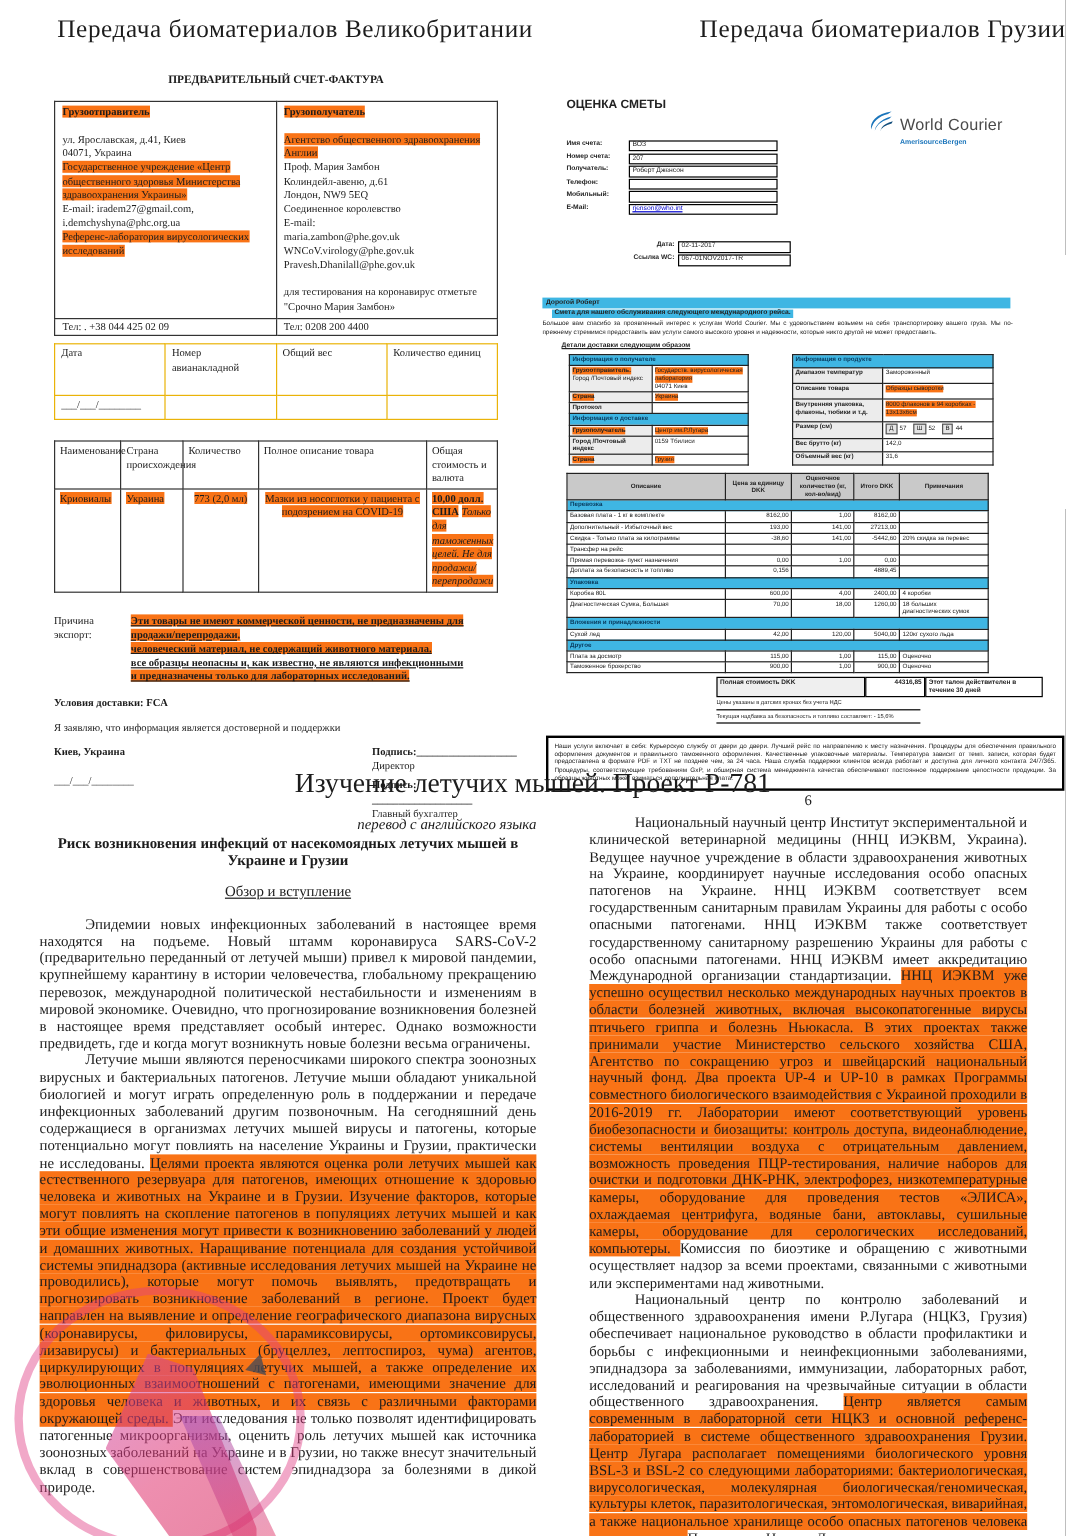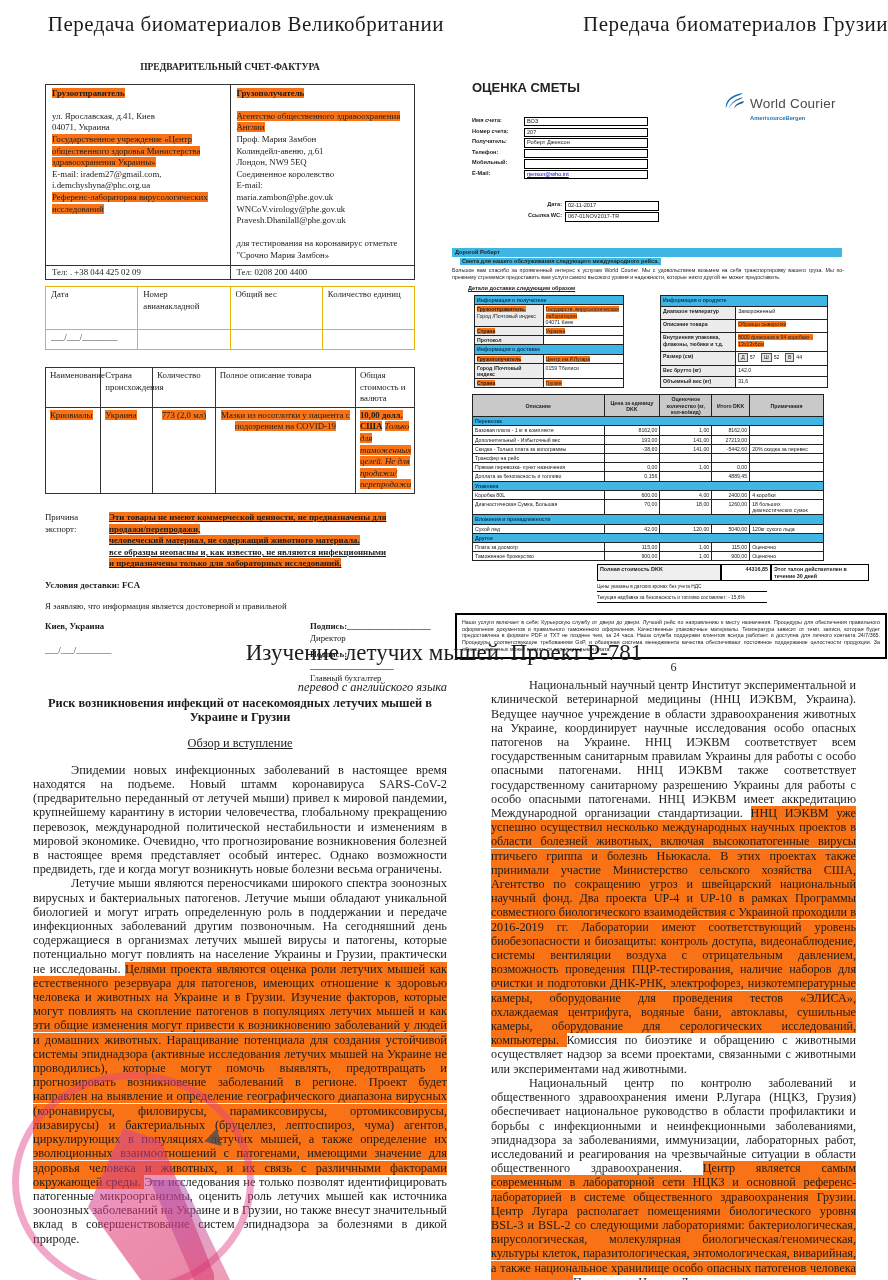--- a/index.html
+++ b/index.html
@@ -36,21 +36,21 @@
   .terms{margin-top:10px;font-weight:bold;}
   .decl{margin-top:9px;}
   .sig-zone{position:relative;margin-top:9px;height:62px;}
   .sig-left{position:absolute;left:0;top:0;}
   .sig-right{position:absolute;left:265px;top:0;width:110px;}
   .dateline{position:absolute;left:0;top:24px;}
   .sig-right .role{margin-bottom:5px;}
   
   .ge-doc{position:absolute;left:452px;top:84px;width:428px;
           font-family:"Liberation Sans",sans-serif;font-size:5.6px;line-height:7px;color:#222;}
-  .est-title{margin-left:20px;font-weight:bold;font-size:13px;}
+  .est-title{margin-left:20px;font-weight:bold;font-size:10px;}
   .wc-logo{position:absolute;left:272px;top:8px;width:150px;}
   .wc-row{display:flex;align-items:center;text-align:right;}
   .wc-name{font-size:13.5px;color:#4a4a4a;font-family:"Liberation Sans",sans-serif;letter-spacing:.2px;}
   .wc-sub{font-size:5.8px;font-weight:bold;color:#1b75bb;margin-left:26px;margin-top:1px;}
   .acct{margin:26px 0 0 20px;}
   .acct-row{display:flex;margin-bottom:1.2px;}
   .acct-row .lbl{width:52px;font-weight:bold;}
   .acct-row .box{width:118px;height:7.4px;border:1px solid #000;padding:0 2px;background:#fff;}
   .link{color:#0000cc;text-decoration:underline;}
   .dateref{margin:22px 0 0 66px;}
@@ -203,21 +203,21 @@
       <div class="lab">Причина экспорт:</div>
       <div class="lines">
         <div><span class="hl">Эти товары не имеют коммерческой ценности, не предназначены для продажи/перепродажи,</span></div>
         <div><span class="hl">человеческий материал, не содержащий животного материала.</span></div>
         <div><span>все образцы неопасны и, как известно, не являются инфекционными</span></div>
         <div><span class="hl">и предназначены только для лабораторных исследований.</span></div>
       </div>
     </div>
 
     <div class="terms">Условия доставки: FCA</div>
-    <div class="decl">Я заявляю, что информация является достоверной и правильной</div>
+    <div class="decl">Я заявляю, что информация является достоверной и поддержки</div>
 
     <div class="sig-zone">
       <div class="sig-left b">Киев, Украина</div>
       <div class="dateline">___/___/________</div>
       <div class="sig-right">
         <div class="b">Подпись:___________________</div>
         <div class="role">Директор</div>
         <div class="b">Подпись: ___________________</div>
         <div>Главный бухгалтер</div>
       </div>

